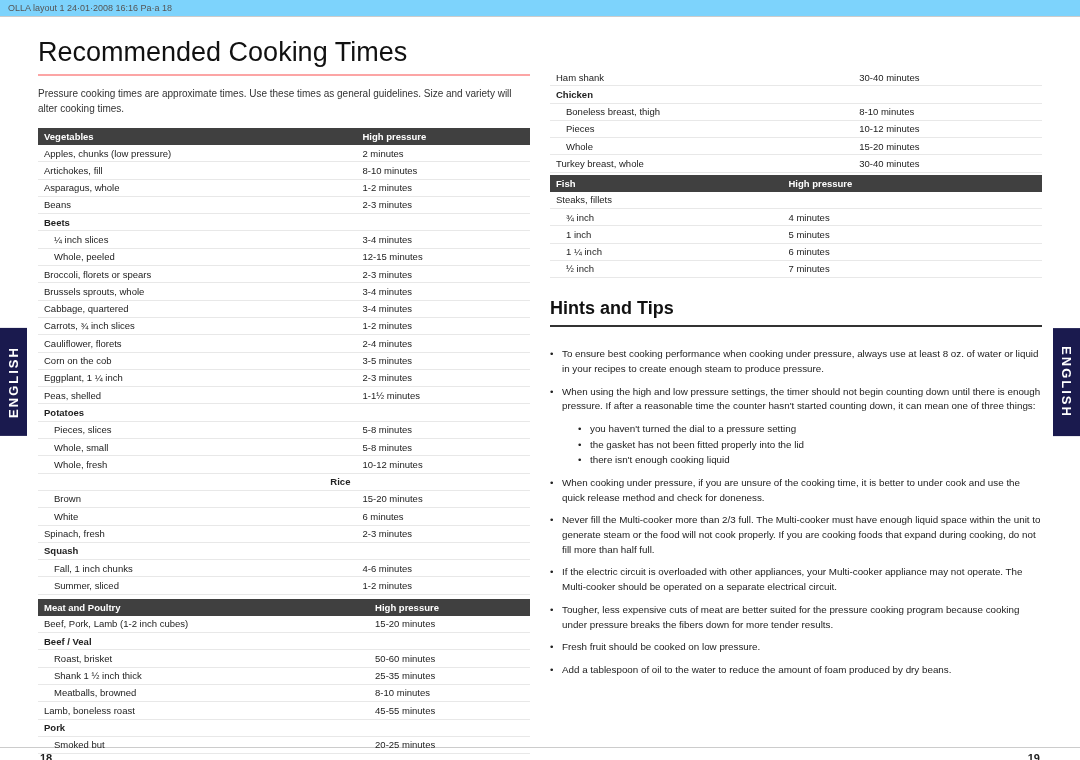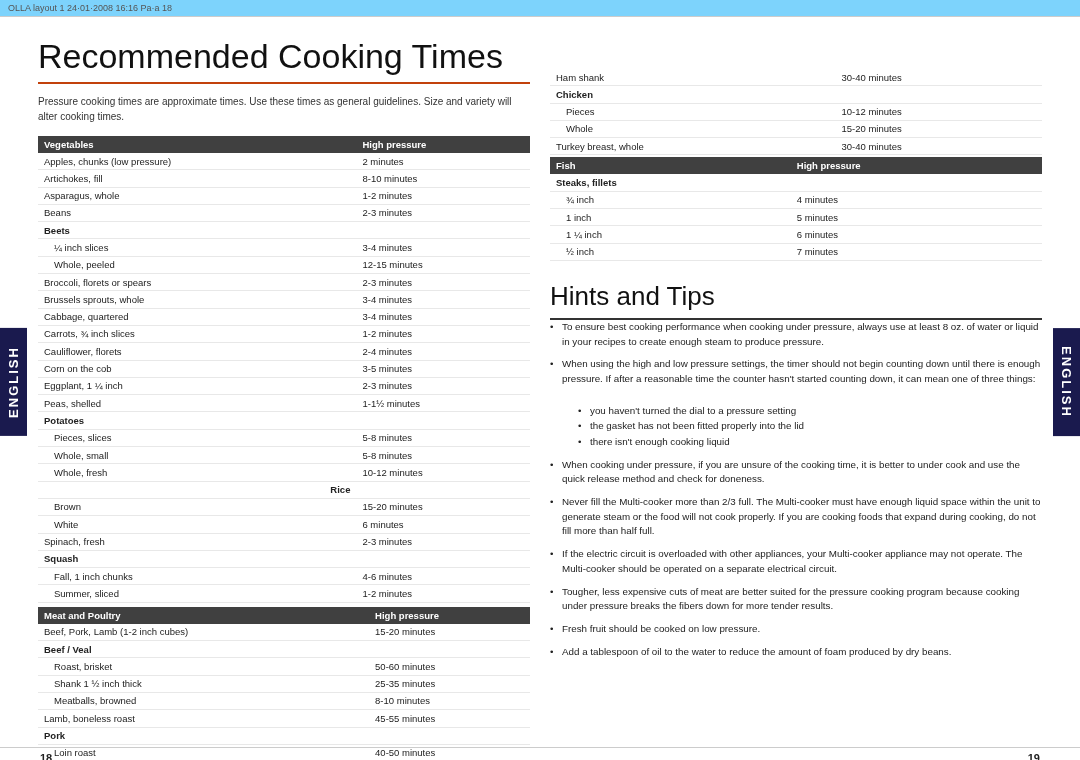--- a/index.html
+++ b/index.html
@@ -68,23 +68,23 @@
       flex: 1;
       min-width: 0;
     }
 
     .right-column {
       flex: 1;
       min-width: 0;
     }
 
     h1.section-title {
-      font-size: 34px;
+      font-size: 27px;
       font-weight: normal;
-      border-bottom: 2px solid #c2410c;
+      border-bottom: 2px solid #fca5a5;
       padding-bottom: 6px;
       margin-bottom: 10px;
       color: #111;
     }
 
     .intro-text {
       font-size: 10px;
       line-height: 1.5;
       margin-bottom: 12px;
       color: #333;
@@ -127,25 +127,25 @@
       display: flex;
       justify-content: space-between;
       padding: 4px 40px;
       font-size: 11px;
       font-weight: bold;
       border-top: 1px solid #ccc;
     }
 
     
     h2.hints-title {
-      font-size: 26px;
-      font-weight: normal;
+      font-size: 18px;
+      font-weight: bold;
       border-bottom: 2px solid #333;
       padding-bottom: 6px;
-      margin-bottom: 0;
+      margin-bottom: 20px;
       margin-top: 20px;
       color: #111;
     }
 
     .hints-list {
       list-style: none;
       padding: 0;
     }
 
     .hints-list > li {
@@ -159,21 +159,21 @@
 
     .hints-list > li::before {
       content: "•";
       position: absolute;
       left: 0;
     }
 
     .sub-list {
       list-style: none;
       padding-left: 16px;
-      margin-top: 16px;
+      margin-top: 7px;
     }
 
     .sub-list li {
       position: relative;
       padding-left: 12px;
       font-size: 9.8px;
       line-height: 1.6;
     }
 
     .sub-list li::before {
@@ -353,42 +353,42 @@
             </tr>
             <tr>
               <td>Lamb, boneless roast</td>
               <td>45-55 minutes</td>
             </tr>
             <tr class="row-header">
               <td style="font-weight: bold;">Pork</td>
               <td></td>
             </tr>
             <tr class="indented">
-              <td>Loin roast</td>
-              <td>40-50 minutes</td>
-            </tr>
-            <tr class="indented">
               <td>Smoked but</td>
               <td>20-25 minutes</td>
             </tr>
           </tbody>
       </table>
     </div>
 
     <div class="right-column">
 
       <table class="cooking-table right-top-table">
         <tbody id="poultry-tbody">
         <tr>
               <td>Ham shank</td>
               <td>30-40 minutes</td>
             </tr>
             <tr class="row-header">
               <td style="font-weight: bold;">Chicken</td>
               <td></td>
+            </tr>
+            <tr class="indented">
+              <td>Boneless breast, thigh</td>
+              <td>8-10 minutes</td>
             </tr>
             <tr class="indented">
               <td>Pieces</td>
               <td>10-12 minutes</td>
             </tr>
             <tr class="indented">
               <td>Whole</td>
               <td>15-20 minutes</td>
             </tr>
             <tr>
@@ -400,21 +400,21 @@
 
       <table class="cooking-table" style="margin-top:2px;">
         <thead>
           <tr>
             <th>Fish</th>
             <th>High pressure</th>
           </tr>
         </thead>
         <tbody id="fish-tbody">
         <tr class="row-header">
-              <td style="font-weight: bold;">Steaks, fillets</td>
+              <td style="font-weight: normal;">Steaks, fillets</td>
               <td></td>
             </tr>
             <tr class="indented">
               <td>¾ inch</td>
               <td>4 minutes</td>
             </tr>
             <tr class="indented">
               <td>1 inch</td>
               <td>5 minutes</td>
             </tr>

